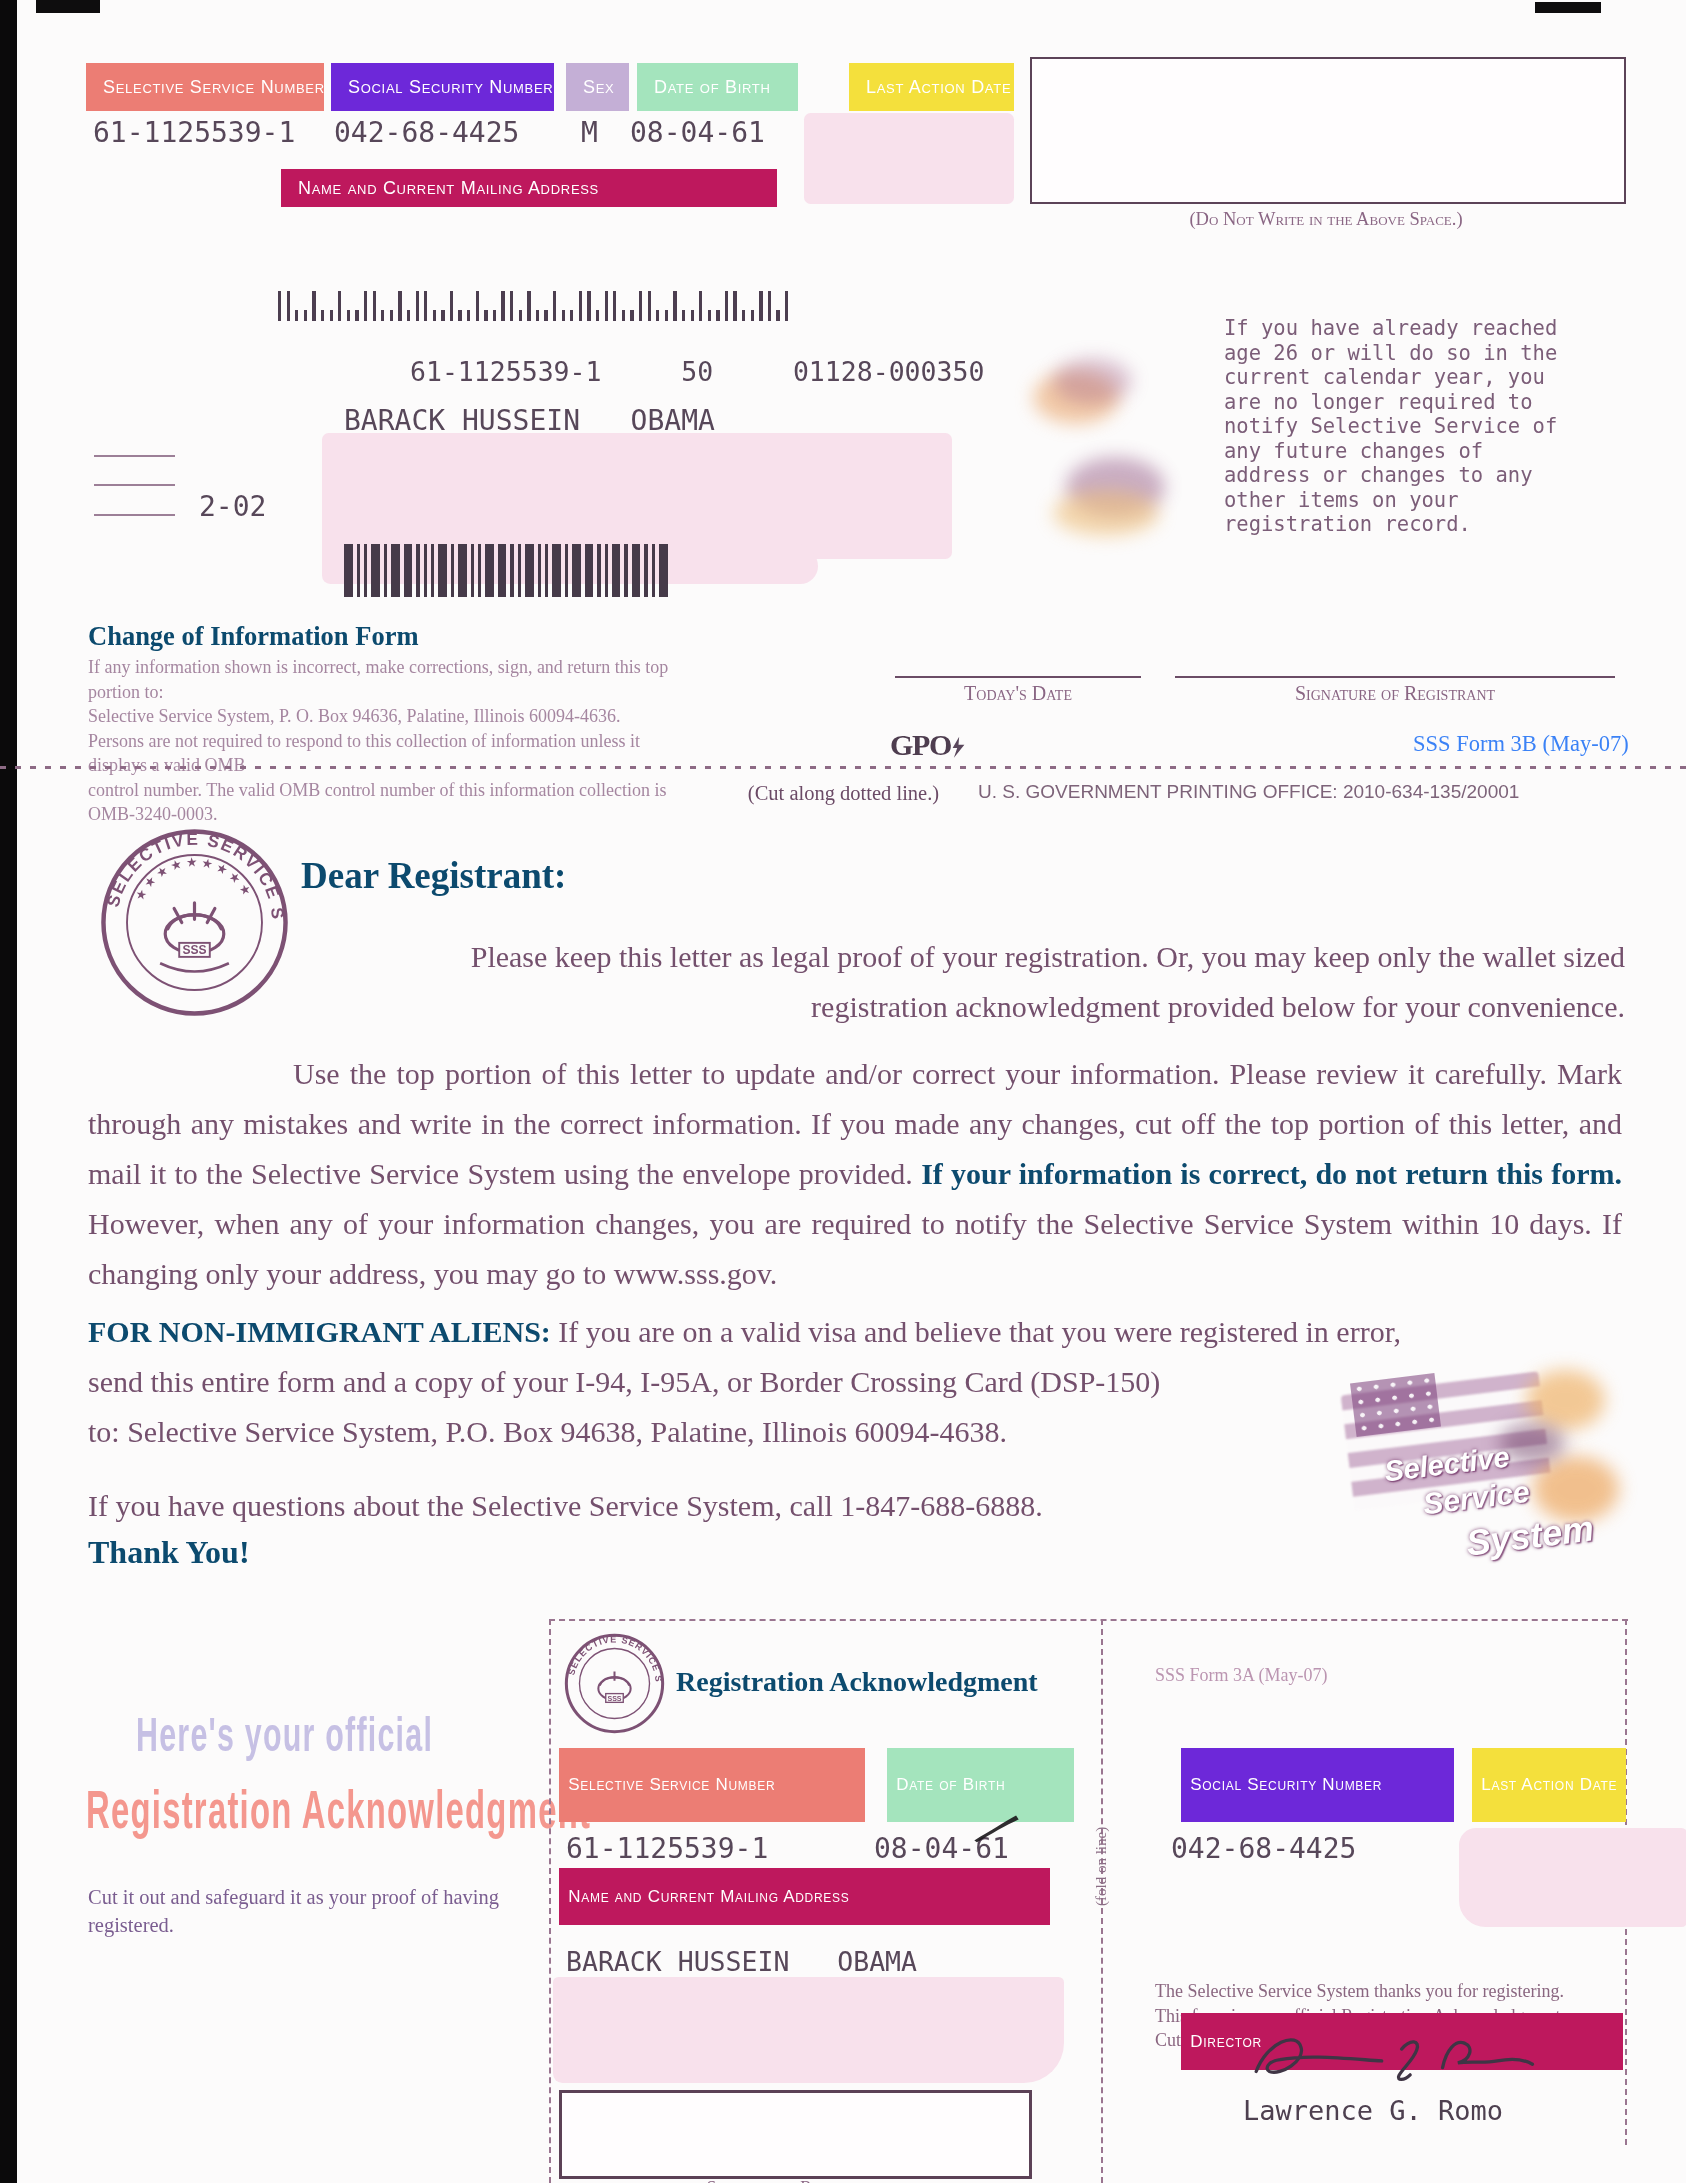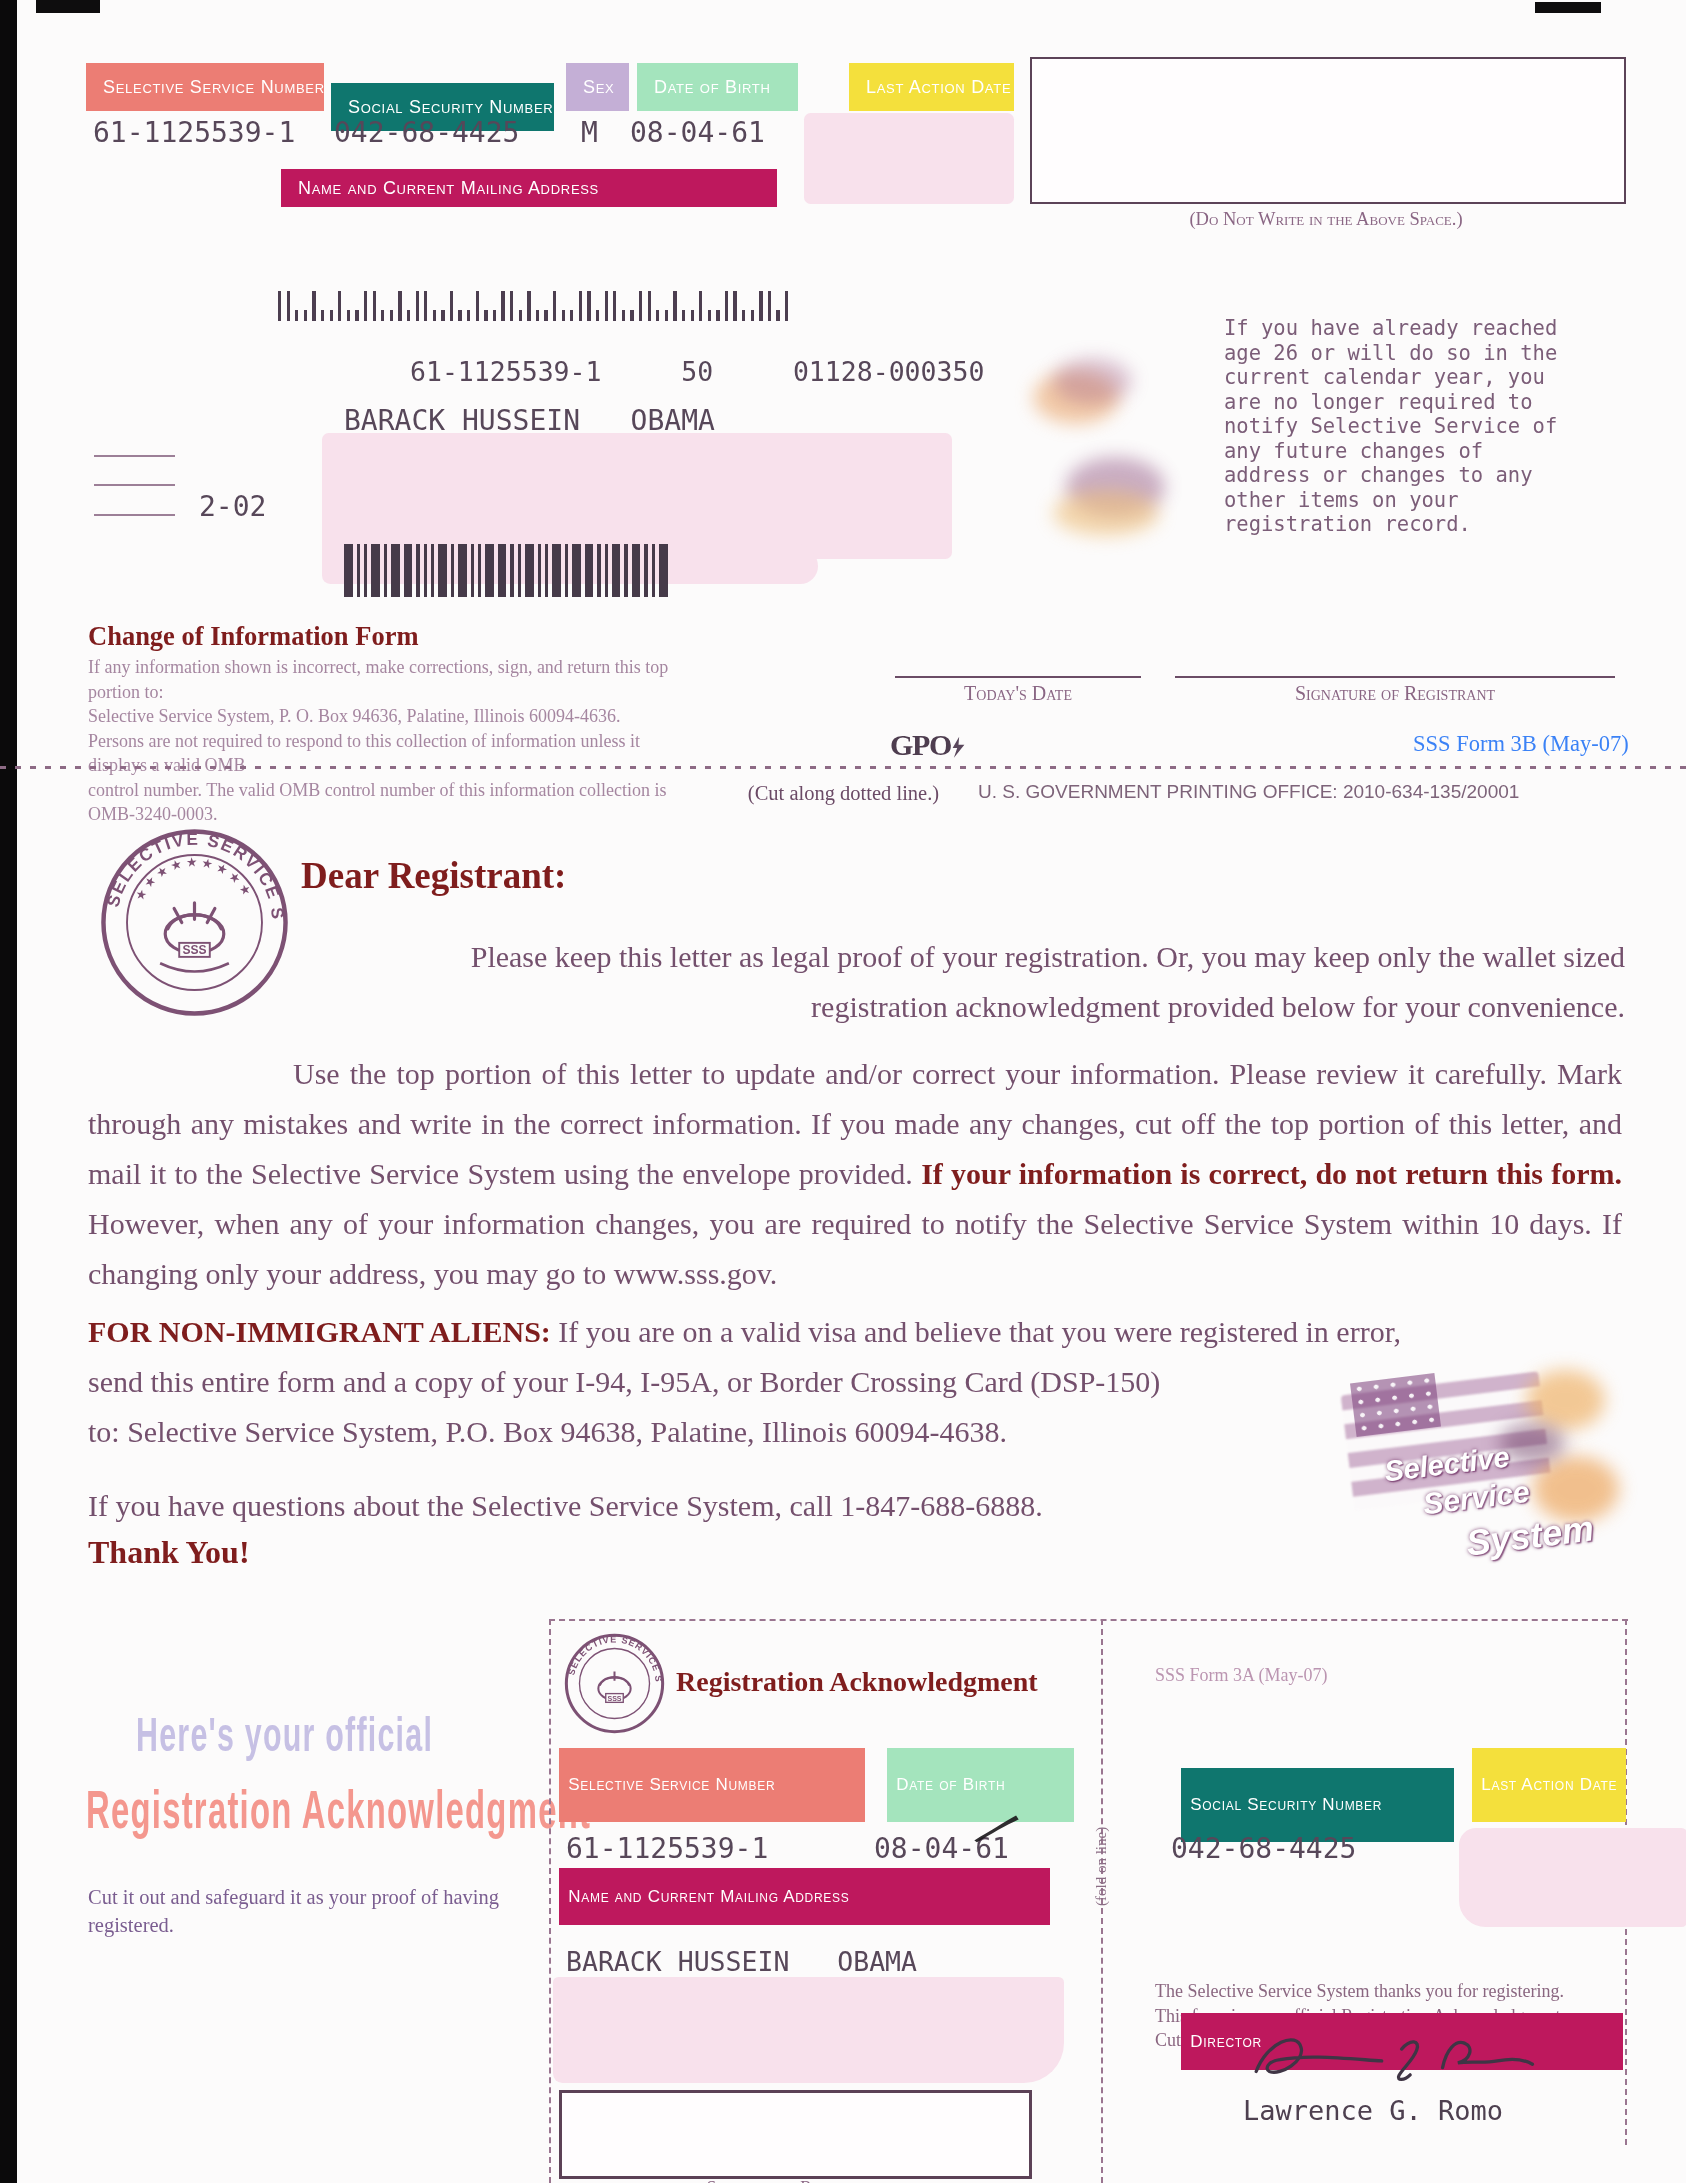--- a/index.html
+++ b/index.html
@@ -5,35 +5,35 @@
   html,body{margin:0;padding:0;background:#e9e7e6;}
   #page{position:relative;width:1687px;height:2183px;background:#fcfbfb;overflow:hidden;
         font-family:"Liberation Serif", serif;color:#6e4767;}
   .abs{position:absolute;}
   
   .edge-strip{left:0;top:0;width:17px;height:2183px;background:#0b0a0b;}
   .blk{background:#0e0d0e;}
   
   .fbox{display:flex;align-items:center;}
   .c-red{background:#ec7d74;}
-  .c-ssn{background:#0f766e;margin-top:20px;}
+  .c-ssn{background:#6d28d9;}
   .c-sex{background:#c4afd6;}
   .c-grn{background:#a4e4bd;}
   .c-yel{background:#f4e03c;}
   .c-grn2{background:#be185d;}
   .box-label{font-family:"Liberation Sans", sans-serif;font-variant:small-caps;
              color:#ffffff;font-size:18px;letter-spacing:0.7px;padding-left:17px;white-space:nowrap;}
   .mono{font-family:"DejaVu Sans Mono", monospace;color:#574759;white-space:pre;}
   .pink{background:#f8e1ec;border-radius:6.6px;}
   .smallcaps{font-variant:small-caps;color:#8a6684;}
   .finep{color:#a586a0;font-size:18px;line-height:24.5px;white-space:pre-line;}
   .rule{border-top:2.6px solid #6b4c66;height:0;}
   .dotline{height:3.3px;background:repeating-linear-gradient(90deg,#8d6a85 0 6px,transparent 6px 15px);}
   .serif-body{font-size:30px;line-height:50px;color:#74506d;}
-  .bold{font-weight:bold;color:#7f1d1d;}
+  .bold{font-weight:bold;color:#0c4a6e;}
   
   .postal{display:flex;align-items:flex-end;gap:5.3px;}
   .postal i{display:block;width:3.3px;background:#4c3e50;}
   .postal i.tall{height:30px;} .postal i.short{height:10.6px;}
   .c39{display:flex;align-items:stretch;gap:4px;height:53px;}
   .c39 i{display:block;background:#463a49;}
   .c39 i.narrow{width:3.3px;} .c39 i.wide{width:8.6px;}
   
   .dashh{height:0;border-top:2.6px dashed #9a7590;}
   .dashv{width:0;border-left:2.6px dashed #9a7590;}

